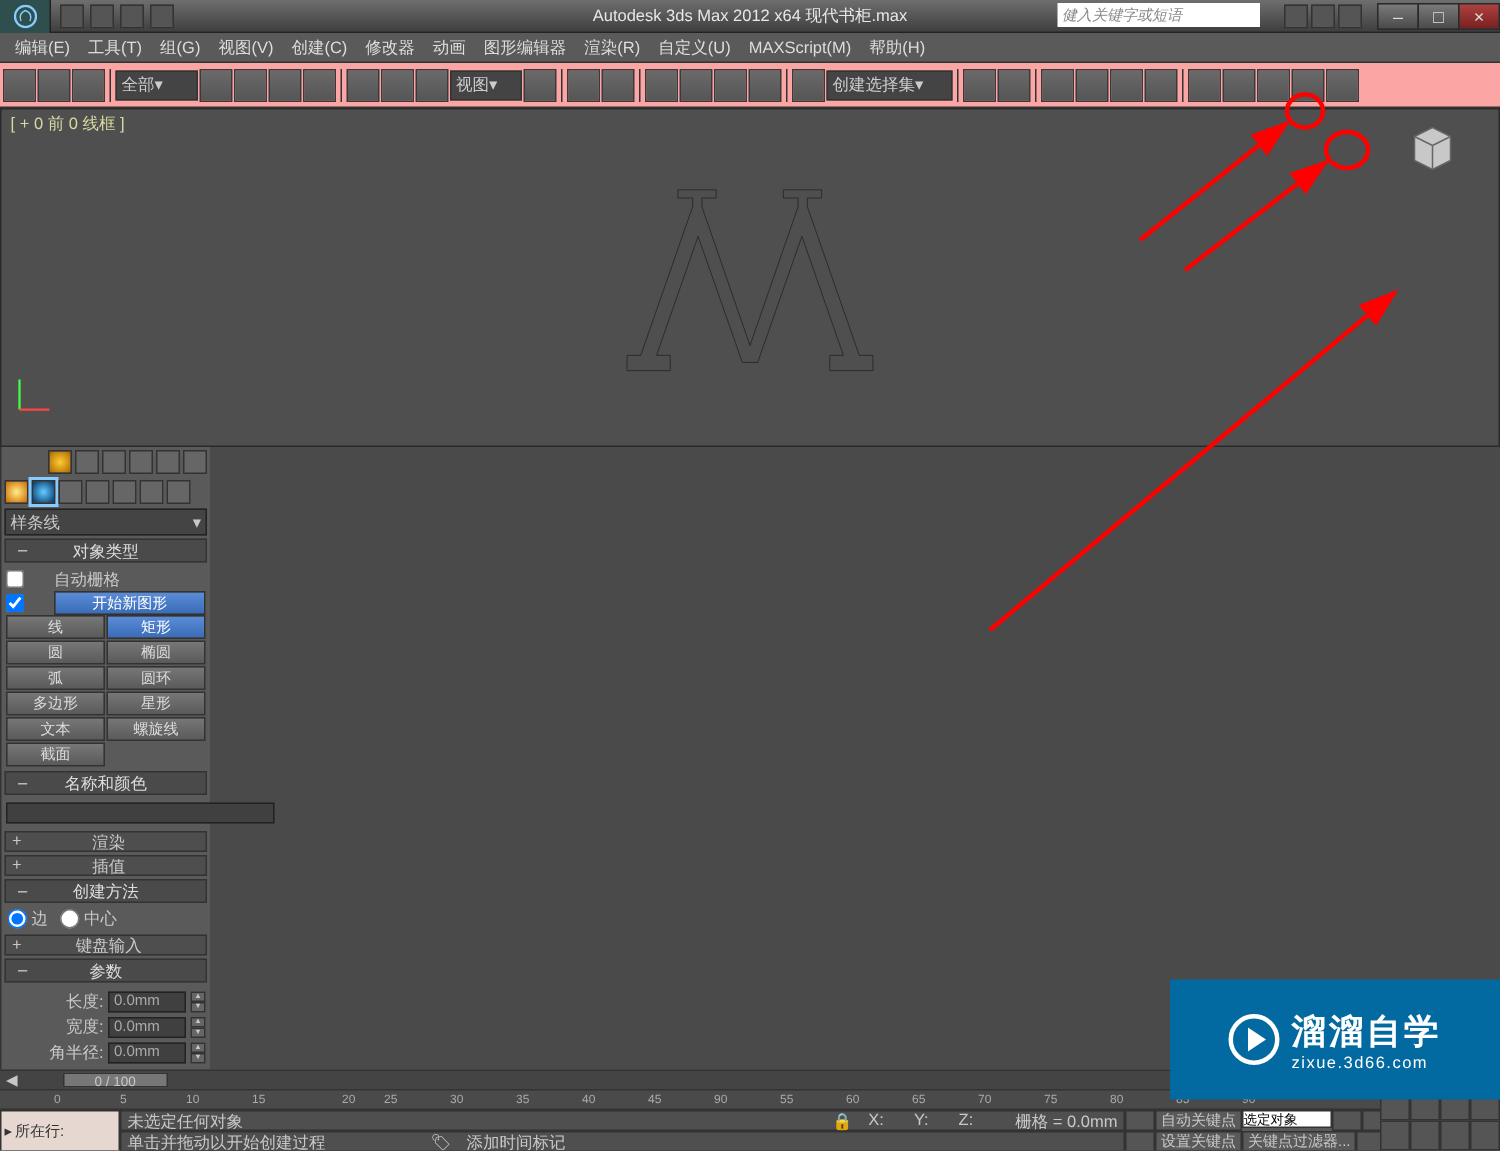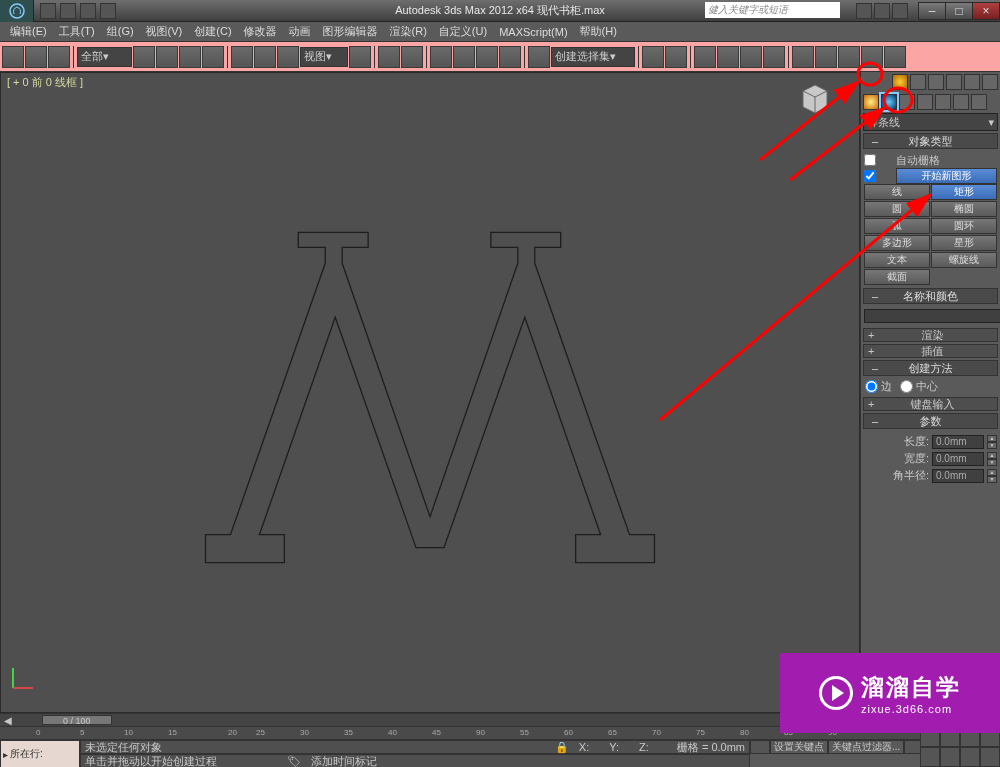--- a/index.html
+++ b/index.html
@@ -23,21 +23,21 @@
   .menubar{height:20px;background:#5a5a5a;display:flex;align-items:center;padding:0 4px;border-bottom:1px solid #333;}
   .menubar .menuitem{padding:0 6px;color:#ddd;cursor:default;}
 
   
   .toolbar{height:30px;background:#fca5a5;display:flex;align-items:center;padding:0 2px;border-bottom:1px solid #333;gap:1px;}
   .tbtn{width:22px;height:22px;background:linear-gradient(#6a6a6a,#555);border:1px solid #3a3a3a;flex:0 0 auto;}
   .tsel{height:20px;background:#444;border:1px solid #333;color:#ccc;padding:0 3px;display:flex;align-items:center;}
   .tsep{width:1px;height:22px;background:#333;margin:0 2px;}
 
   
-  .workspace{position:absolute;top:72px;left:0;right:0;bottom:54px;display:flex;}
+  .workspace{position:absolute;top:72px;left:0;right:0;bottom:54px;display:flex;flex-direction:column;}
   .viewport{flex:1;background:#4f4f4f;position:relative;border:1px solid #2a2a2a;}
   .viewlabel{position:absolute;top:2px;left:6px;color:#d8d8a0;font-size:11px;}
   .viewcube{position:absolute;top:6px;right:24px;width:40px;height:40px;}
   .axis{position:absolute;bottom:20px;left:8px;}
   .viewport svg.shape{position:absolute;top:0;left:0;width:100%;height:100%;pointer-events:none;}
 
   .rightcol{width:140px;background:#5a5a5a;border-left:1px solid #333;display:flex;flex-direction:column;}
   .rightcol .icons1{height:20px;display:flex;gap:2px;padding:2px;justify-content:flex-end;}
   .rightcol .icons1 span,.rightcol .icons2 span{width:16px;height:16px;background:#666;border:1px solid #333;display:inline-block;}
   .rightcol .icons2{height:20px;display:flex;gap:2px;padding:2px;}
@@ -78,21 +78,21 @@
   .status .left::before{content:"▸";margin-right:2px;}
   .status .mid{flex:1;display:flex;flex-direction:column;}
   .status .mid div{height:14px;border:1px solid #333;background:#4f4f4f;padding:0 4px;display:flex;align-items:center;gap:10px;}
   .status .right{width:250px;display:flex;flex-wrap:wrap;}
   .status .right .sbtn{width:20px;height:14px;background:#555;border:1px solid #333;}
   .status .right .txt{padding:0 3px;height:14px;display:flex;align-items:center;border:1px solid #333;font-size:10px;}
   .status .right input{width:60px;height:12px;background:#fff;border:1px solid #333;font-size:9px;}
 
   
   .annot{position:absolute;top:0;left:0;width:100%;height:100%;pointer-events:none;z-index:50;}
-  .watermark{position:absolute;right:0;bottom:34px;width:220px;height:80px;background:#a21caf;display:flex;align-items:center;justify-content:center;color:#fff;pointer-events:none;}
+  .watermark{position:absolute;right:0;bottom:34px;width:220px;height:80px;background:#0369a1;display:flex;align-items:center;justify-content:center;color:#fff;pointer-events:none;}
   .watermark .play{width:34px;height:34px;border:3px solid #fff;border-radius:50%;display:flex;align-items:center;justify-content:center;margin-right:8px;}
   .watermark .play::after{content:"";border-left:12px solid #fff;border-top:8px solid transparent;border-bottom:8px solid transparent;margin-left:3px;}
   .watermark .txt{display:flex;flex-direction:column;}
   .watermark .big{font-size:23px;font-weight:bold;letter-spacing:2px;}
   .watermark .small{font-size:11px;letter-spacing:1px;}
 </style>
 </head>
 <body>
 
 <div class="titlebar">
@@ -364,20 +364,30 @@
       </div>
       <div>
         <span>单击并拖动以开始创建过程</span>
         <span style="margin-left:60px">🏷</span>
         <span>添加时间标记</span>
       </div>
     </div>
     <div class="right">
       <div style="display:flex;width:100%">
         <div class="sbtn"></div>
+        <div class="txt">自动关键点</div>
+        <input value="选定对象" style="">
+        <div class="sbtn"></div>
+        <div class="sbtn"></div>
+        <div class="sbtn"></div>
+        <div class="sbtn"></div>
+        <div class="sbtn"></div>
+      </div>
+      <div style="display:flex;width:100%">
+        <div class="sbtn"></div>
         <div class="txt">设置关键点</div>
         <div class="txt">关键点过滤器...</div>
         <div class="sbtn"></div>
       </div>
     </div>
   </div>
 </div>
 
 <div class="vpnav">
   <div></div>

